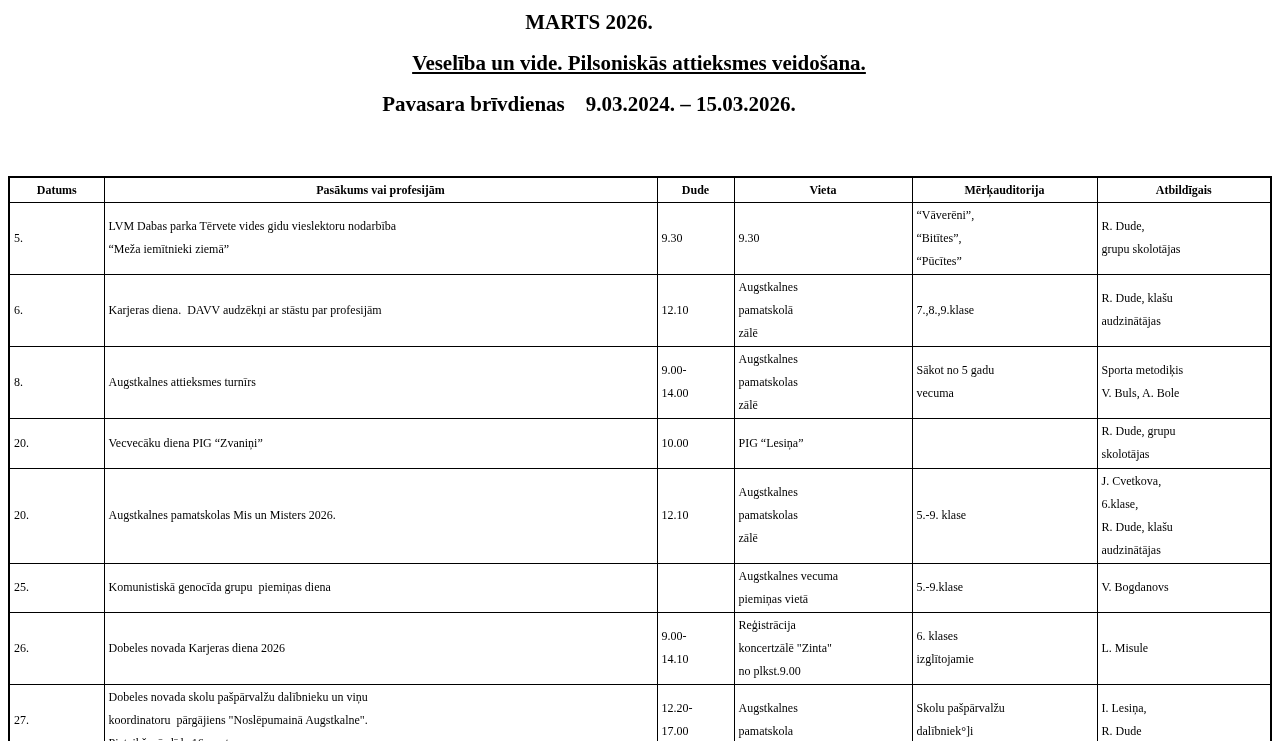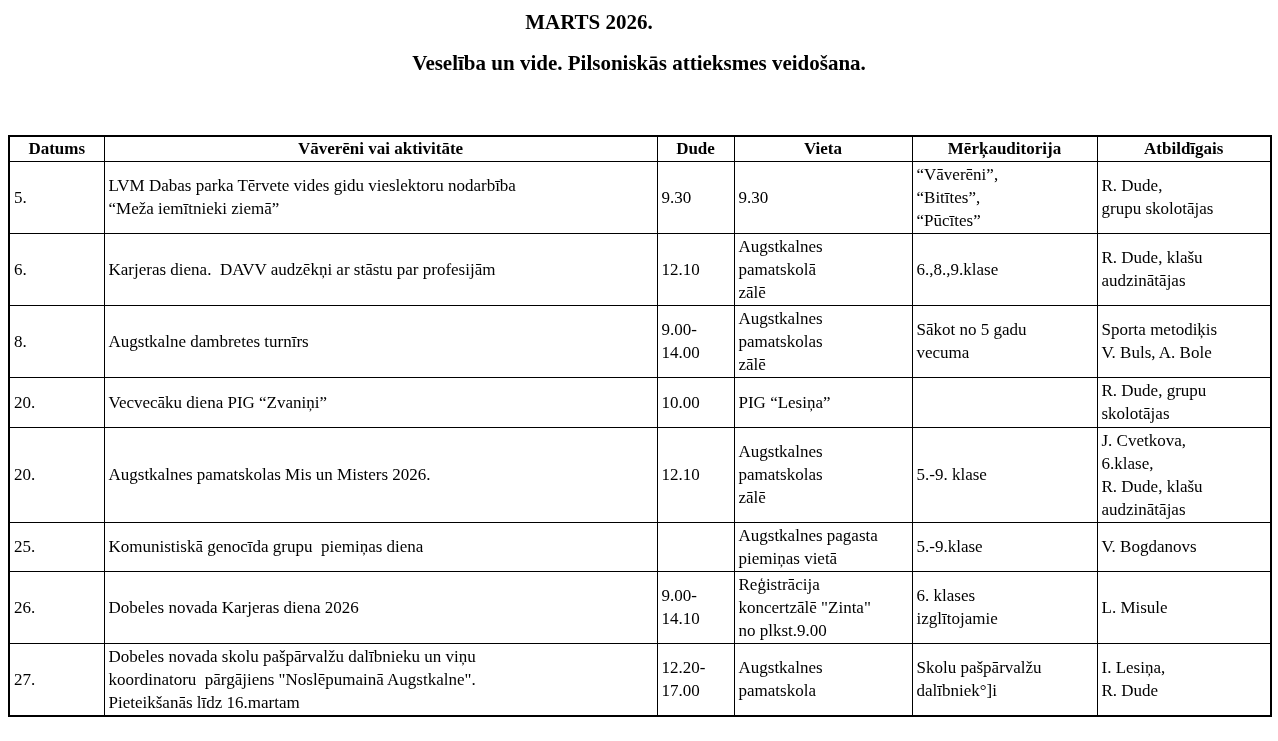--- a/index.html
+++ b/index.html
@@ -15,34 +15,34 @@
     text-align: center;
   }
   .heading-line {
     font-weight: bold;
     font-size: 21px;
     line-height: 21px;
     margin-bottom: 20px;
     white-space: pre-wrap;
   }
   .doc-title    { text-align: center; margin-right: 100px; }
-  .doc-subtitle { text-align: center; }
+  .doc-subtitle { text-align: center; text-decoration: underline; }
   .doc-dates    { text-align: center; margin-right: 100px; }
 
   table.schedule {
     margin: 61px 8px 0 8px;
     width: 1262px;
     border-collapse: collapse;
     border: 2px solid #000;
     table-layout: fixed;
   }
   table.schedule th, table.schedule td {
     border: 1px solid #000;
     vertical-align: middle;
-    font-size: 17px;
+    font-size: 12px;
     line-height: 23px;
     white-space: pre-wrap;
     padding: 1px 4px;
     overflow: hidden;
   }
   table.schedule th {
     font-weight: bold;
     line-height: 20px;
   }
   col.c-datums { width: 95px; }
@@ -51,35 +51,36 @@
   col.c-vieta { width: 178px; }
   col.c-merk { width: 185px; }
   col.c-atbild { width: 174px; }
 </style>
 </head>
 <body>
 
 <div class="heading-block">
   <div class="heading-line doc-title">MARTS 2026.</div>
   <div class="heading-line doc-subtitle">Veselība un vide. Pilsoniskās attieksmes veidošana.</div>
+  <div class="heading-line doc-dates">Pavasara brīvdienas    9.03.2024. – 15.03.2026.</div>
 </div>
 
 <table class="schedule">
   <colgroup>
     <col class="c-datums">
       <col class="c-pasakums">
       <col class="c-laiks">
     <col class="c-vieta">
       <col class="c-merk">
       <col class="c-atbild">
   </colgroup>
   <thead>
     <tr style="height:25px;">
       <th>Datums</th>
-      <th>Vāverēni vai aktivitāte</th>
+      <th>Pasākums vai profesijām</th>
       <th>Dude</th>
       <th>Vieta</th>
       <th>Mērķauditorija</th>
       <th>Atbildīgais</th>
     </tr>
   </thead>
   <tbody>
     <tr style="height:68px;">
       <td>5.</td>
       <td>LVM Dabas parka Tērvete vides gidu vieslektoru nodarbība
@@ -92,27 +93,27 @@
       <td>R. Dude,
 grupu skolotājas</td>
     </tr>
     <tr style="height:69px;">
       <td>6.</td>
       <td>Karjeras diena.  DAVV audzēkņi ar stāstu par profesijām</td>
       <td>12.10</td>
       <td>Augstkalnes
 pamatskolā
 zālē</td>
-      <td>6.,8.,9.klase</td>
+      <td>7.,8.,9.klase</td>
       <td>R. Dude, klašu
 audzinātājas</td>
     </tr>
     <tr style="height:70px;">
       <td>8.</td>
-      <td>Augstkalne dambretes turnīrs</td>
+      <td>Augstkalnes attieksmes turnīrs</td>
       <td>9.00-
 14.00</td>
       <td>Augstkalnes
 pamatskolas
 zālē</td>
       <td>Sākot no 5 gadu
 vecuma</td>
       <td>Sporta metodiķis
 V. Buls, A. Bole</td>
     </tr>
@@ -135,21 +136,21 @@
       <td>5.-9. klase</td>
       <td>J. Cvetkova,
 6.klase,
 R. Dude, klašu
 audzinātājas</td>
     </tr>
     <tr style="height:48px;">
       <td>25.</td>
       <td>Komunistiskā genocīda grupu  piemiņas diena</td>
       <td></td>
-      <td>Augstkalnes pagasta
+      <td>Augstkalnes vecuma
 piemiņas vietā</td>
       <td>5.-9.klase</td>
       <td>V. Bogdanovs</td>
     </tr>
     <tr style="height:69px;">
       <td>26.</td>
       <td>Dobeles novada Karjeras diena 2026</td>
       <td>9.00-
 14.10</td>
       <td>Reģistrācija

